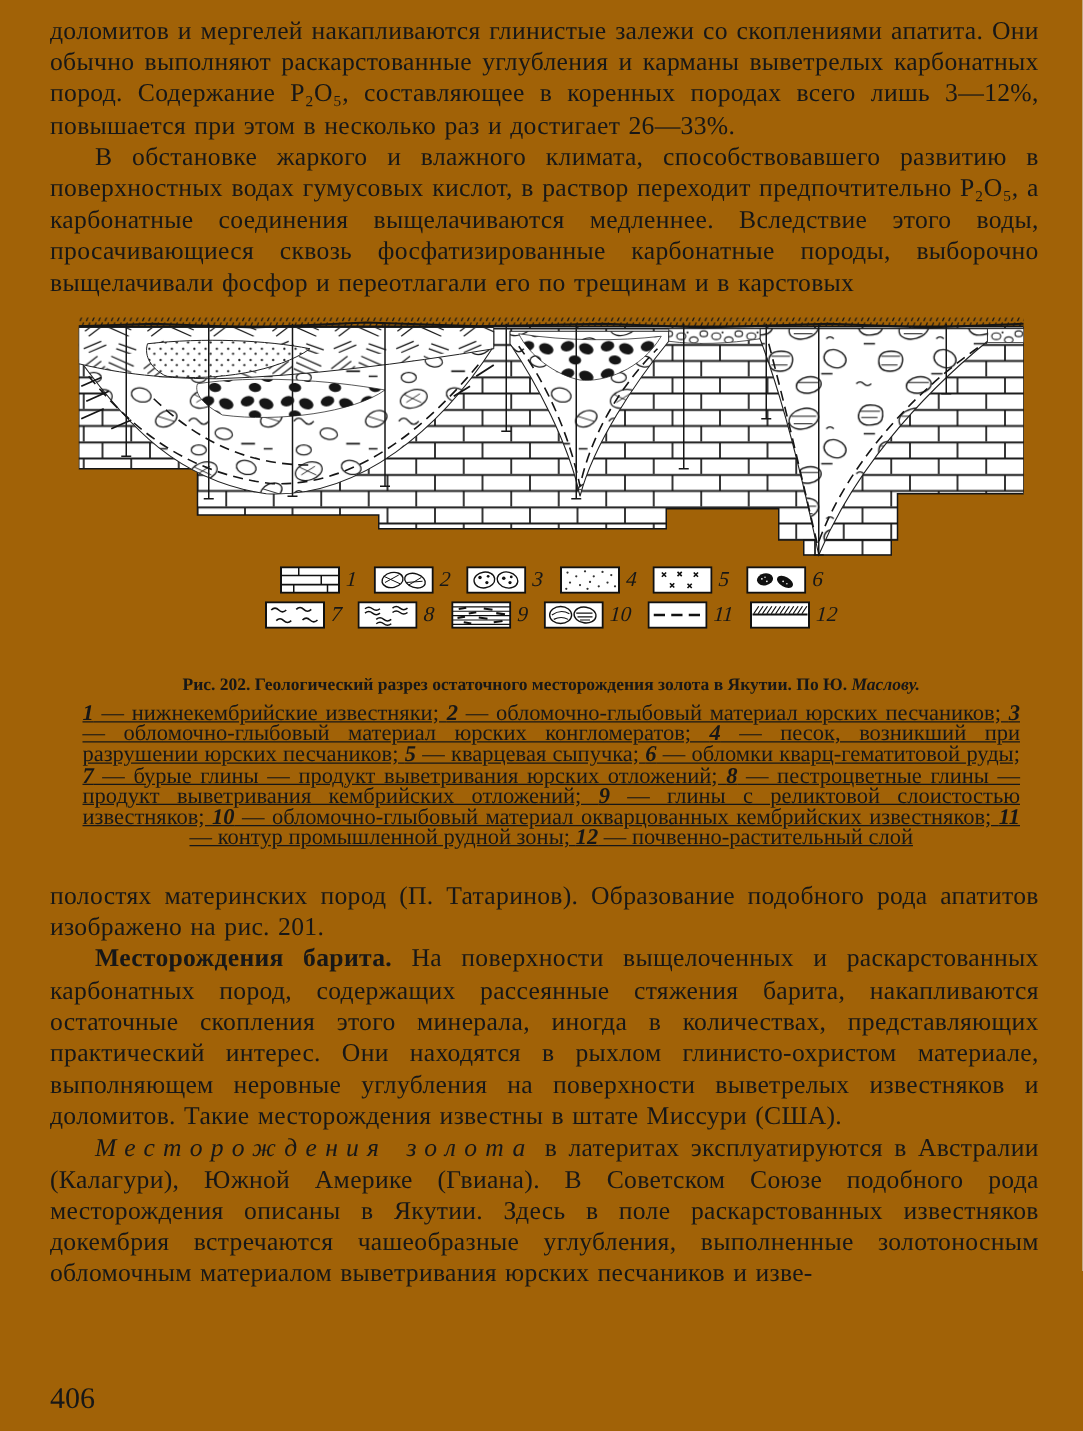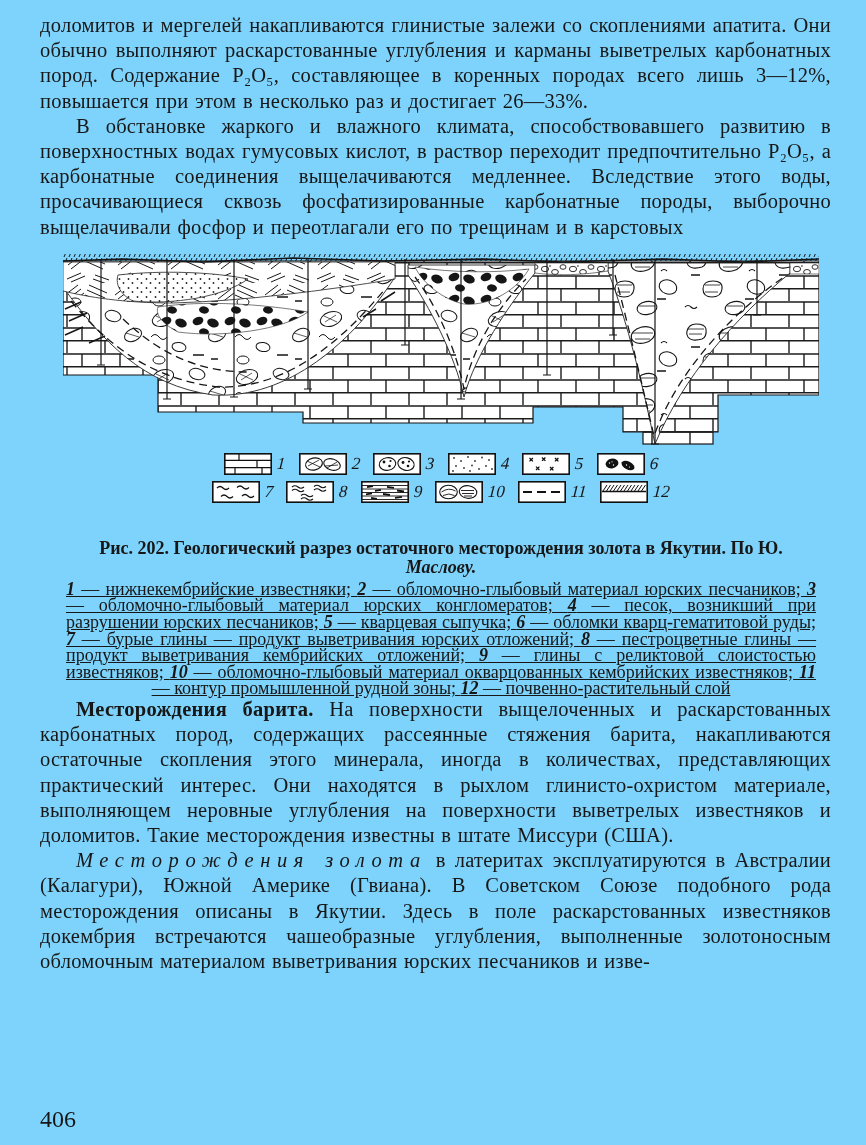--- a/index.html
+++ b/index.html
@@ -1,36 +1,36 @@
 <!DOCTYPE html>
 <html><head>
 <meta charset="utf-8">
 <style>
   html,body{margin:0;padding:0;background:#dededa;}
   .page{
     position:relative;width:866px;height:1145px;margin:0 auto;
-    background:#7dd3fc;color:#171717;overflow:hidden;box-sizing:border-box;
+    background:#a16207;color:#171717;overflow:hidden;box-sizing:border-box;
     padding:13px 35px 0 40px;
     font-family:"Liberation Serif","DejaVu Serif",serif;
   }
   .bp{
     font-size:20.5px;line-height:25.2px;text-align:justify;margin:0;
     letter-spacing:.012em;word-spacing:.06em;
   }
   .ind{text-indent:36px;}
   .lead{font-weight:bold;}
   .sp-lead{letter-spacing:.32em;font-weight:normal;font-style:italic;}
   .fig{width:756px;margin:9px 0 0 23px;}
   .fig-draw{display:block;}
   .legend-row{display:flex;justify-content:center;align-items:center;gap:13px;margin-top:6px;}
   .lg-item{display:flex;align-items:center;gap:5px;}
   .lg-box{display:block;}
   .lg-num{font-style:italic;font-size:17px;line-height:1;transform:skewX(-4deg);}
   .cap{margin-top:15px;}
-  .cap-title{text-align:center;font-weight:bold;font-size:18px;line-height:19px;margin-top:36px;}
+  .cap-title{text-align:center;font-weight:bold;font-size:14px;line-height:19px;margin-top:36px;}
   .cap-title i{font-style:italic;}
   .cap-desc{
     font-size:18px;line-height:16.6px;text-align:justify;text-align-last:center;
     margin-top:4px;padding:0 3px;text-decoration:underline;
   }
   .cap-desc .cnum{font-style:italic;font-weight:bold;}
   .after-fig{margin-top:27px;}
   .pageno{position:absolute;left:40px;top:1106px;font-size:24px;}
   svg{shape-rendering:geometricPrecision;}
 </style>
@@ -334,17 +334,18 @@
         <span><span class="cnum">7</span><span> — бурые глины — продукт выветривания юрских отложений; </span></span>
         <span><span class="cnum">8</span><span> — пестроцветные глины — продукт выветривания кембрийских отложений; </span></span>
         <span><span class="cnum">9</span><span> — глины с реликтовой слоистостью известняков; </span></span>
         <span><span class="cnum">10</span><span> — обломочно-глыбовый материал окварцованных кембрийских известняков; </span></span>
         <span><span class="cnum">11</span><span> — контур промышленной рудной зоны; </span></span>
         <span><span class="cnum">12</span><span> — почвенно-растительный слой</span></span>
       </div>
     </div>
   </div>
 
+  <p class="bp after-fig">полостях материнских пород (П. Татаринов). Образование подобного рода апатитов изображено на рис. 201.</p>
   <p class="bp ind"><b class="lead">Месторождения барита.</b><span> На поверхности выщелоченных и раскарстованных карбонатных пород, содержащих рассеянные стяжения барита, накапливаются остаточные скопления этого минерала, иногда в количествах, представляющих практический интерес. Они находятся в рыхлом глинисто-охристом материале, выполняющем неровные углубления на поверхности выветрелых известняков и доломитов. Такие месторождения известны в штате Миссури (США).</span></p>
   <p class="bp ind"><span class="sp-lead">Месторождения золота</span><span> в латеритах эксплуатируются в Австралии (Калагури), Южной Америке (Гвиана). В Советском Союзе подобного рода месторождения описаны в Якутии. Здесь в поле раскарстованных известняков докембрия встречаются чашеобразные углубления, выполненные золотоносным обломочным материалом выветривания юрских песчаников и изве-</span></p>
 
   <div class="pageno">406</div>
 </div>
 
 </body></html>

